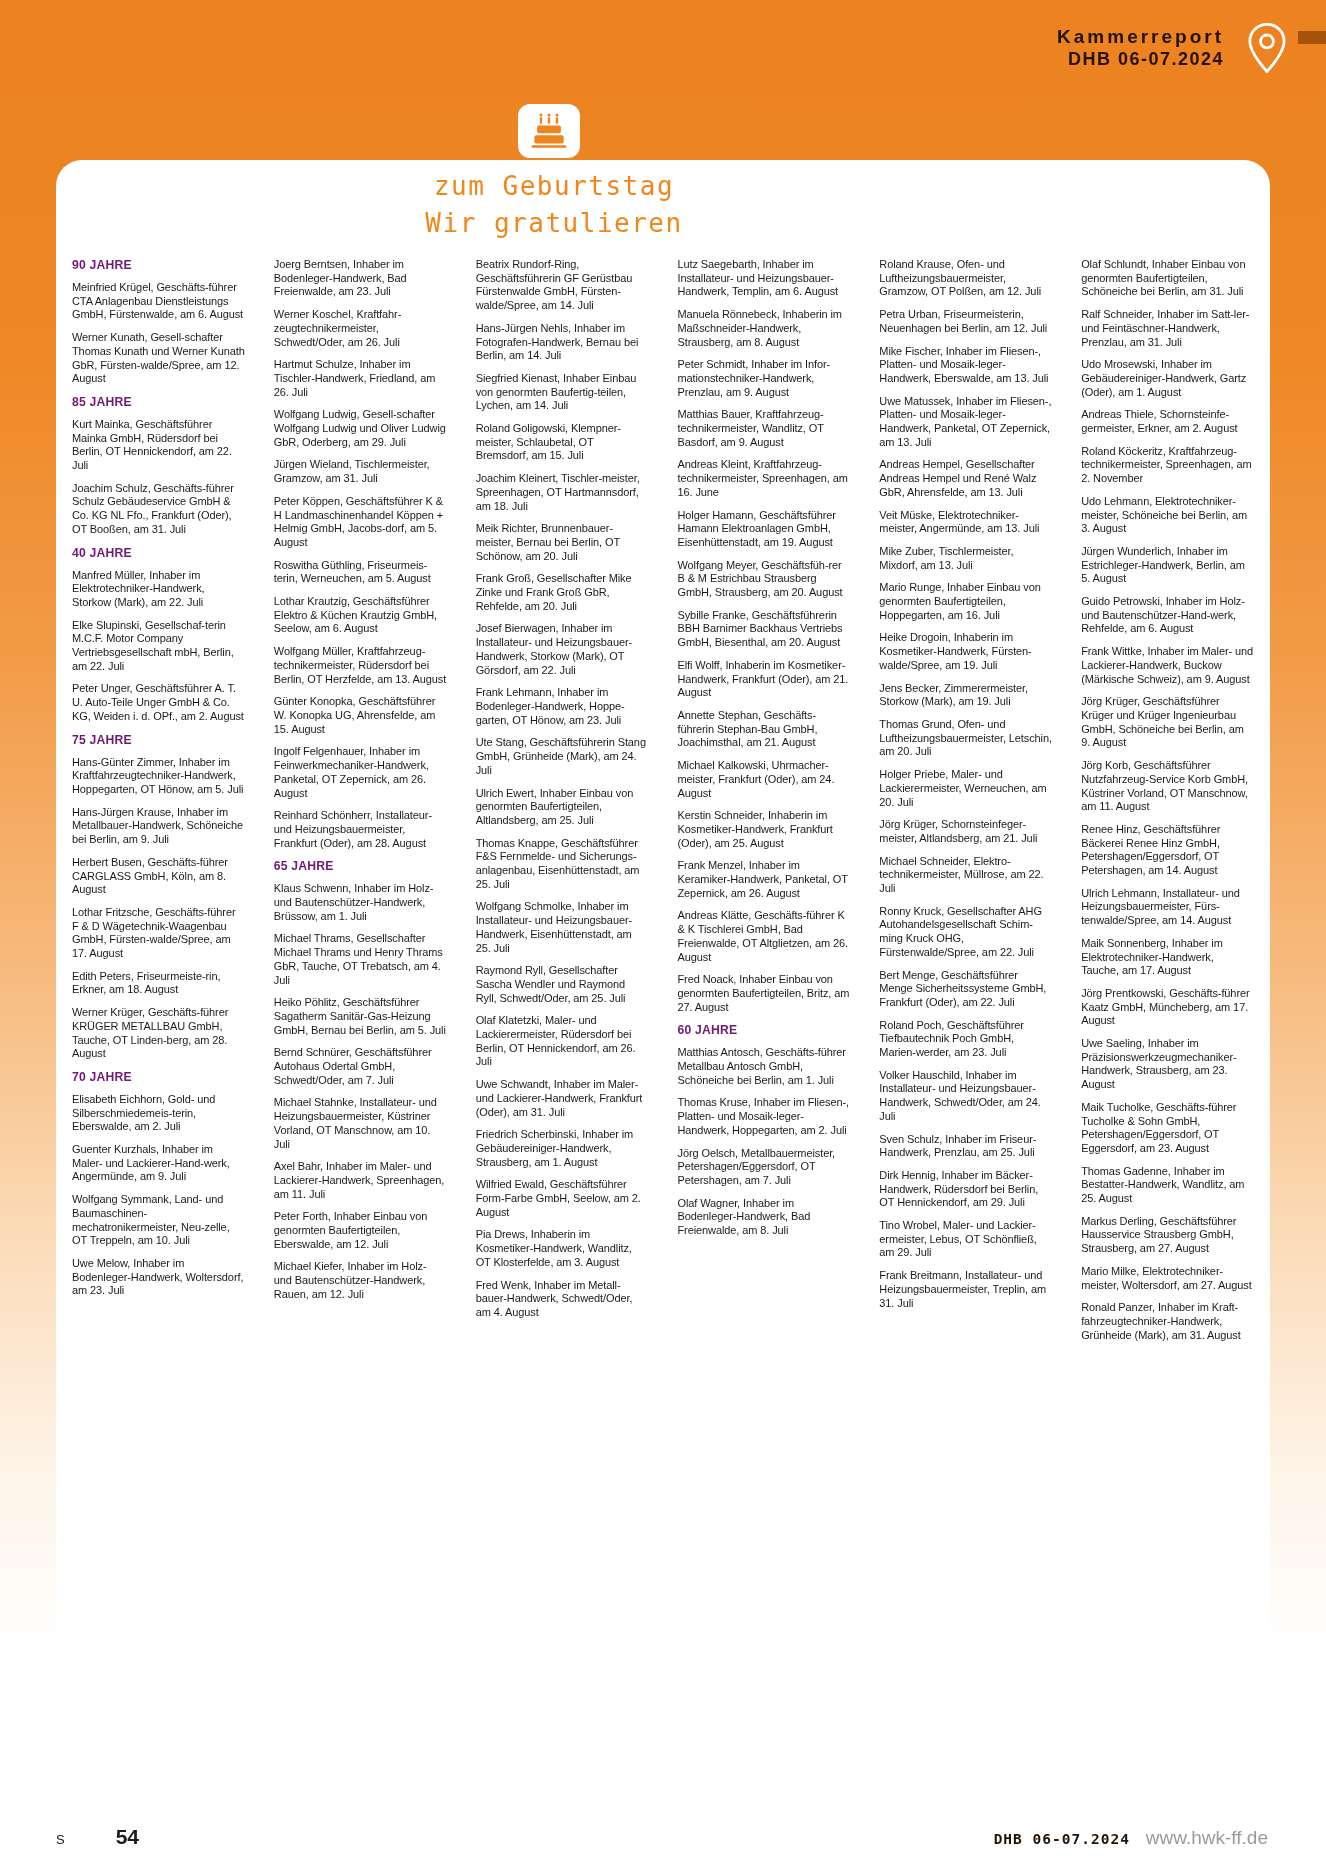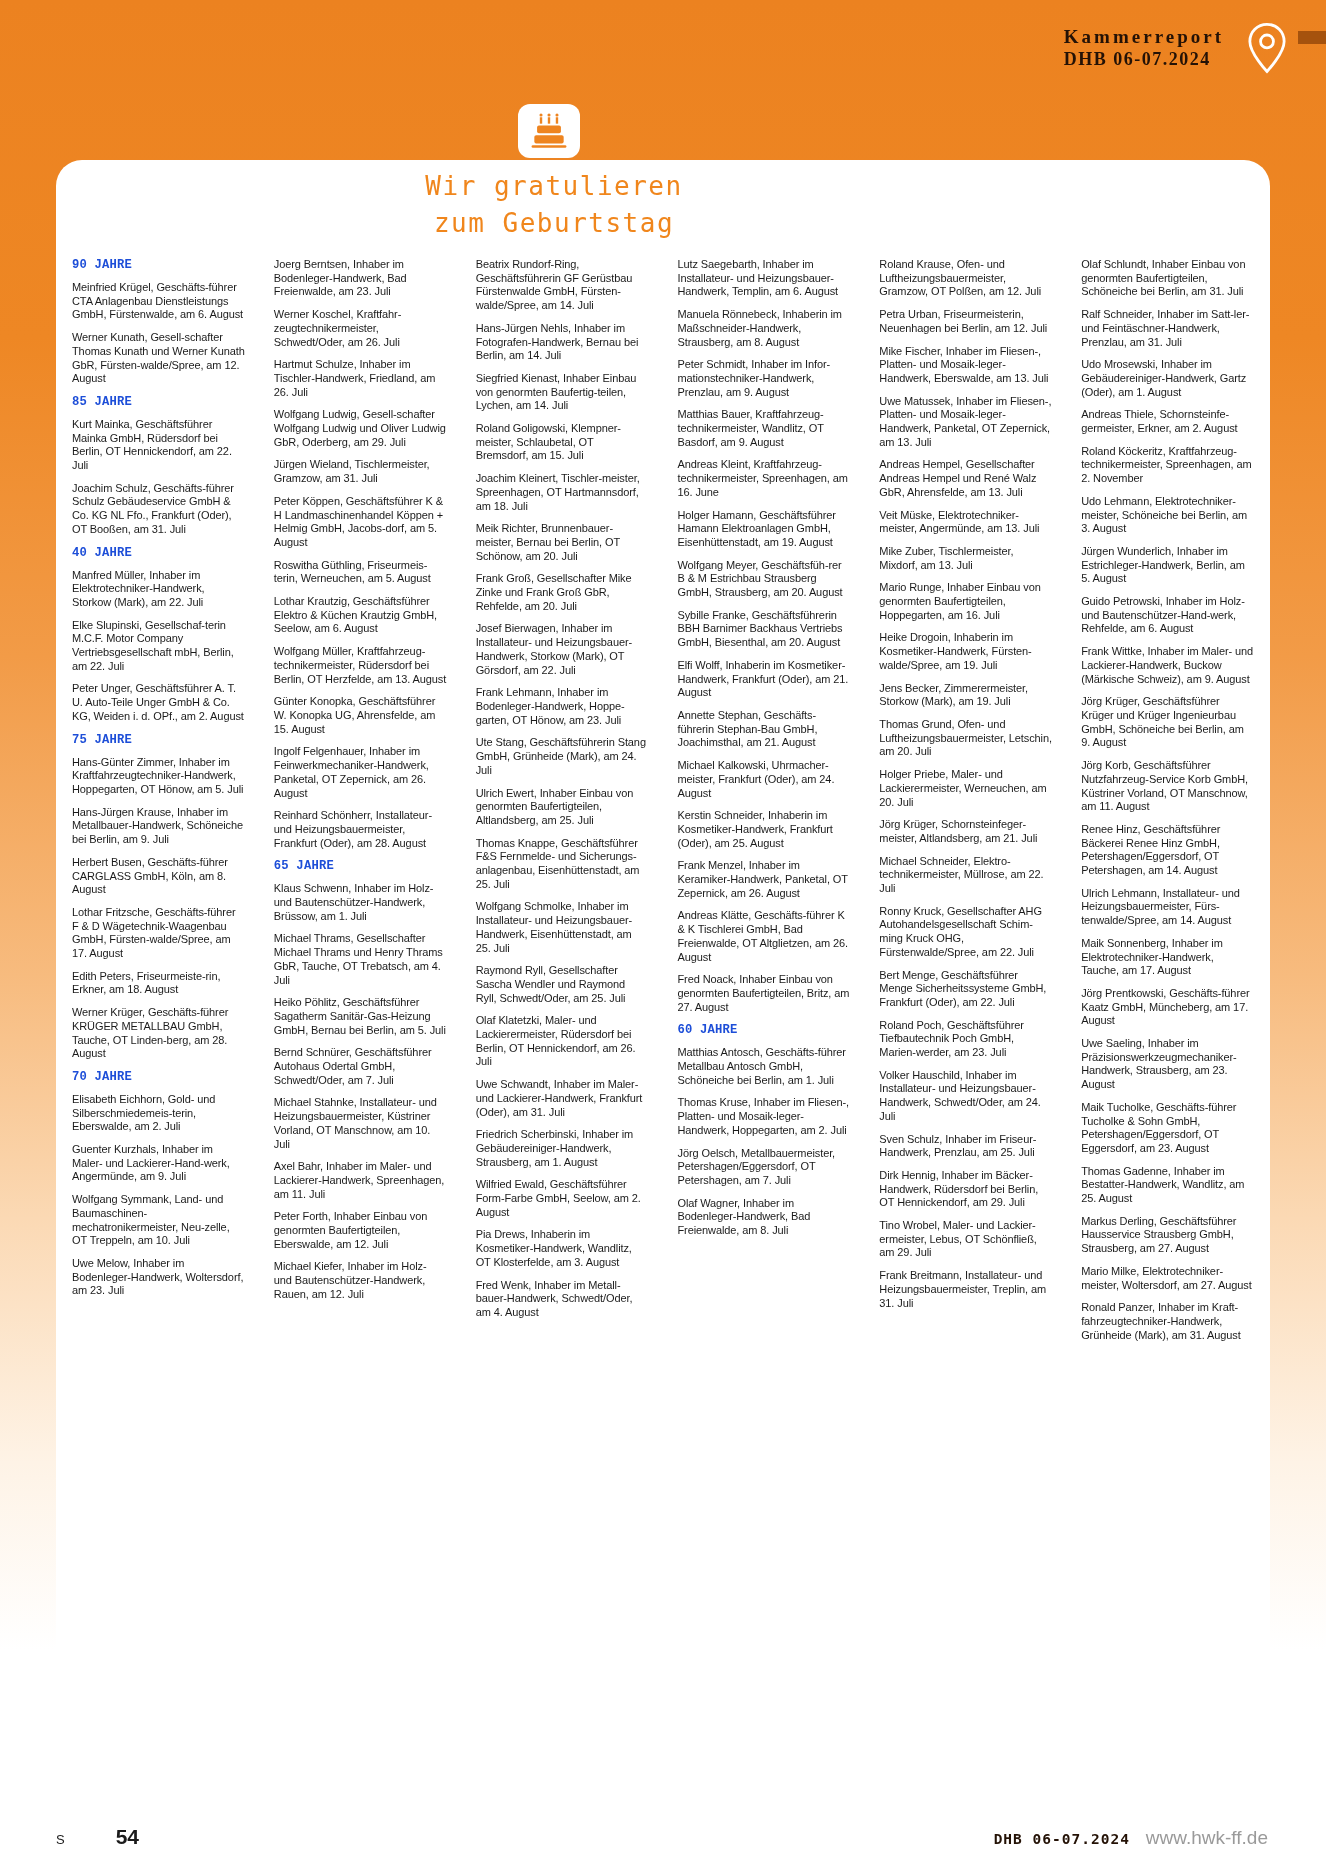--- a/index.html
+++ b/index.html
@@ -14,22 +14,23 @@
     background: linear-gradient(180deg,
       #EC8220 0%, #EE8724 18%, #F29B47 35%, #F7BB7E 52%,
       #FBD9B4 65%, #FEF3E6 78%, #FFFFFF 88%, #FFFFFF 100%);
   }
 
   
   .brand {
     position: absolute;
     top: 26px;
     right: 102px;
+    text-align: right;
     color: #241206;
-    font-family: Liberation Serif, serif;
+    font-family: Liberation Sans, sans-serif;
     margin-left: 32px;
   }
   .brand-line1 {
     font-size: 19px;
     font-weight: 700;
     letter-spacing: 3px;
     line-height: 22px;
   }
   .brand-line2 {
     font-size: 18px;
@@ -95,24 +96,23 @@
     top: 98px;
     left: 16px;
     right: 16px;
     display: flex;
     gap: 29px;
   }
   .col { flex: 1 1 0; min-width: 0; }
   .age-heading {
     font-size: 12.2px;
     font-weight: 700;
-    color: #1d4ed8;
+    color: #701a75;
     margin: 7px 0 9px 0;
     letter-spacing: 0.2px;
-    font-family: Liberation Mono, monospace;
   }
   .col .age-heading:first-child { margin-top: 0; }
   .entry {
     font-size: 11px;
     line-height: 13.7px;
     color: #1b1b1b;
     letter-spacing: -0.1px;
     margin-bottom: 9px;
   }
 
@@ -166,22 +166,22 @@
         <circle cx="15.3" cy="2.6" r="1.7" fill="#EE8420"></circle>
         <circle cx="24" cy="2.6" r="1.7" fill="#EE8420"></circle>
         <circle cx="32.7" cy="2.6" r="1.7" fill="#EE8420"></circle>
         <rect x="11" y="14" width="26" height="8.5" rx="2" fill="#EE8420"></rect>
         <rect x="8" y="24.5" width="32" height="9" rx="2" fill="#EE8420"></rect>
         <rect x="5" y="35.5" width="38" height="2.8" rx="1.4" fill="#EE8420"></rect>
       </svg>
     </div>
 
     <div class="page-title">
+      <div>zum Geburtstag</div>
       <div>Wir gratulieren</div>
-      <div>zum Geburtstag</div>
     </div>
 
     <div class="columns">
         <div class="col">
           <div class="age-heading">90 JAHRE</div>
           <div class="entry">Meinfried Krügel, Geschäfts-führer CTA Anlagenbau Dienstleistungs GmbH, Fürstenwalde, am 6. August</div>
           <div class="entry">Werner Kunath, Gesell-schafter Thomas Kunath und Werner Kunath GbR, Fürsten-walde/Spree, am 12. August</div>
           <div class="age-heading">85 JAHRE</div>
           <div class="entry">Kurt Mainka, Geschäftsführer Mainka GmbH, Rüdersdorf bei Berlin, OT Hennickendorf, am 22. Juli</div>
           <div class="entry">Joachim Schulz, Geschäfts-führer Schulz Gebäudeservice GmbH &amp; Co. KG NL Ffo., Frankfurt (Oder), OT Booßen, am 31. Juli</div>

